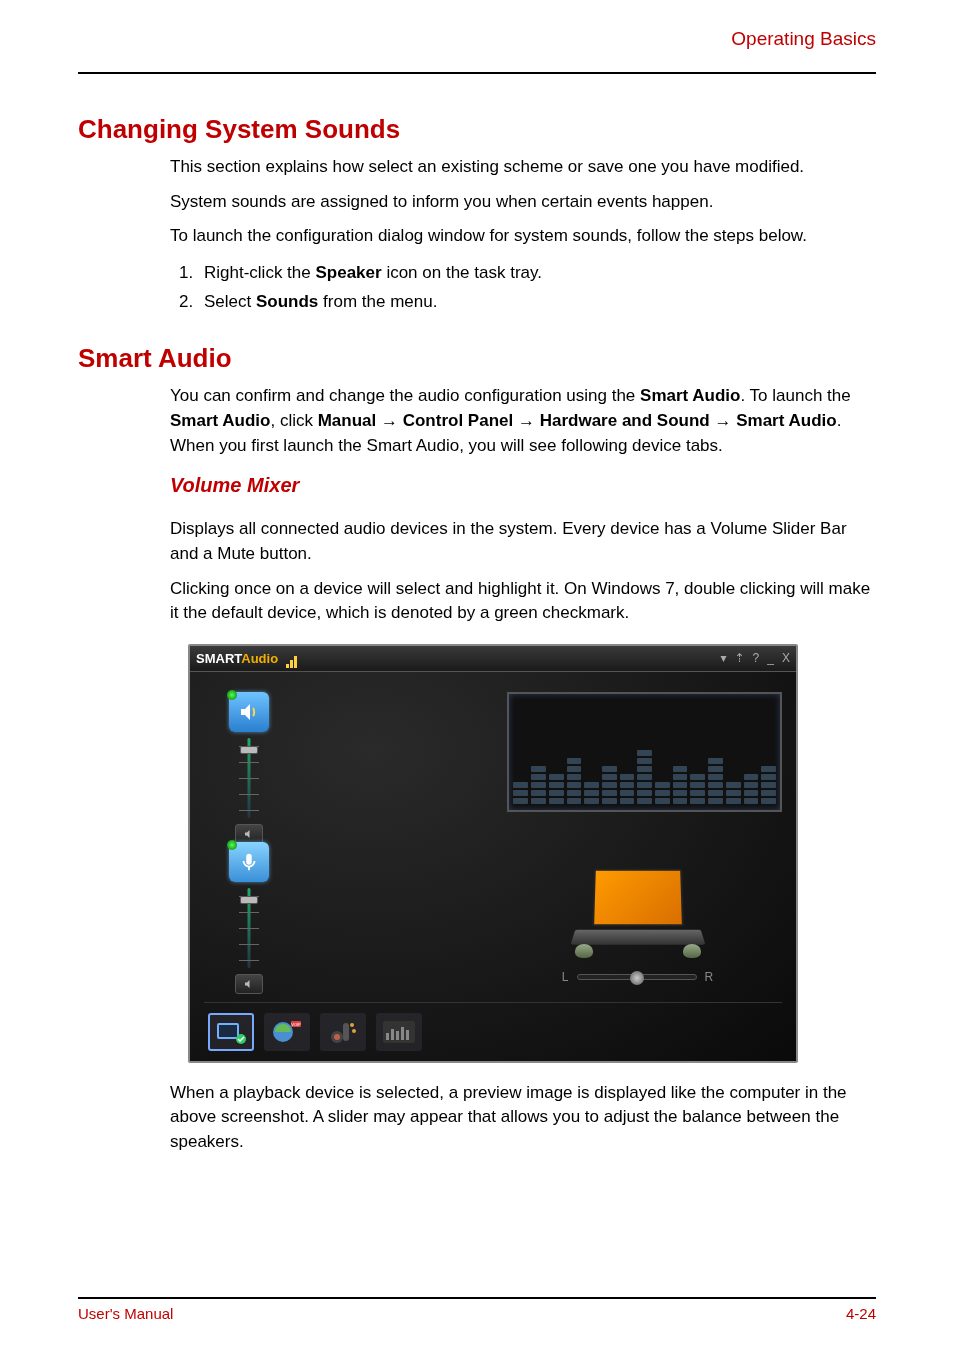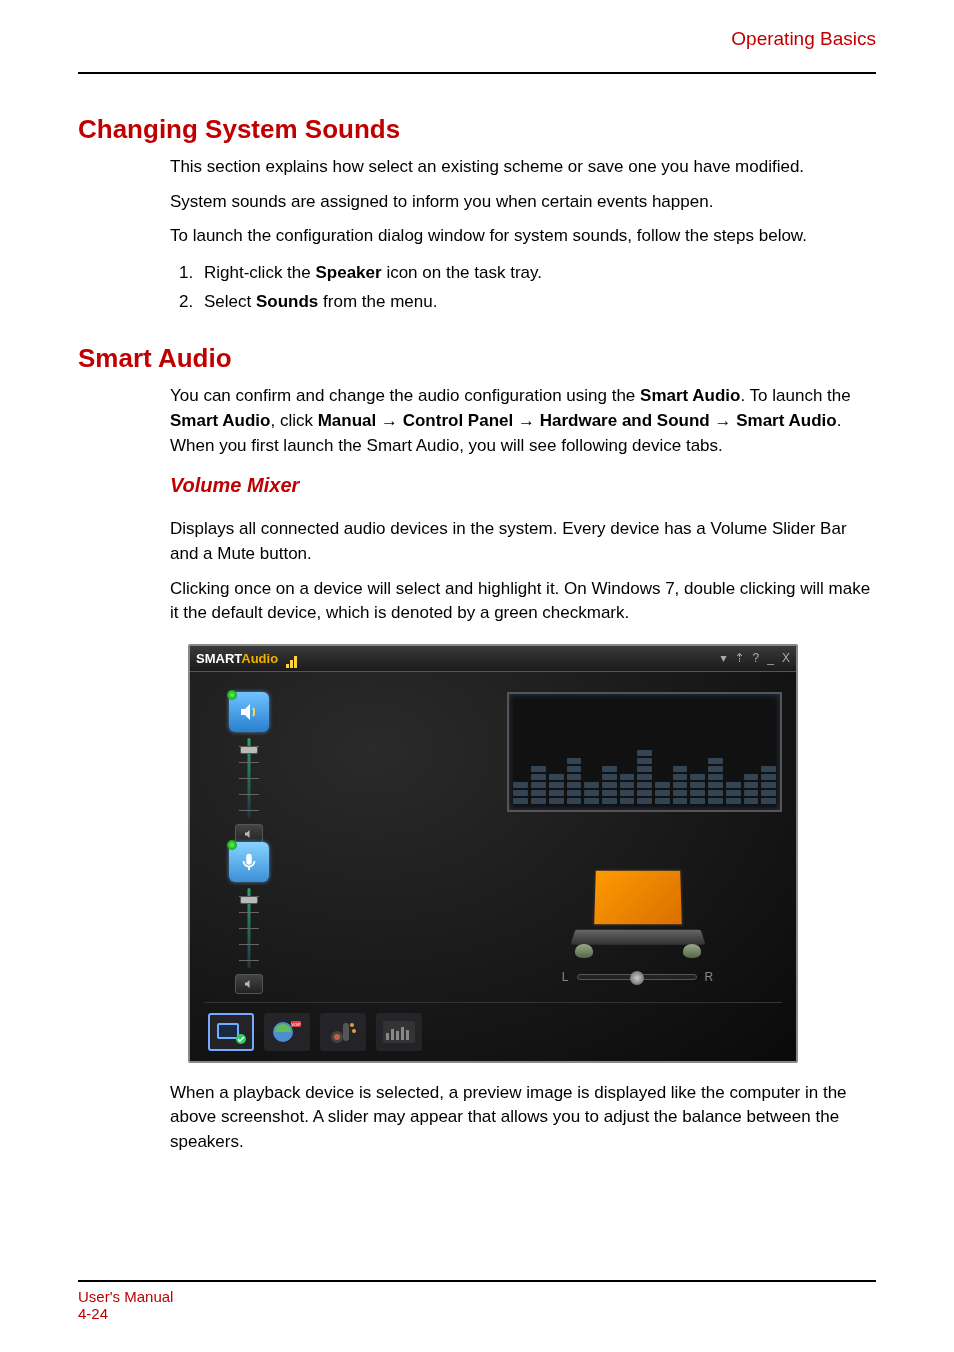--- a/index.html
+++ b/index.html
@@ -48,21 +48,21 @@
   .sa-lap-sp { position:absolute; bottom:0; width:18px; height:14px; background:linear-gradient(#9a8,#564); border-radius:50% 50% 40% 40%;}
   .sa-lap-sp.l{ left:2px;} .sa-lap-sp.r{ right:2px;}
   .sa-balance { display:flex; align-items:center; gap:8px; margin-top:12px; color:#888; font-size:12px;}
   .sa-bal-track{ width:120px; height:6px; background:#222; border:1px solid #555; border-radius:4px; position:relative;}
   .sa-bal-thumb{ position:absolute; top:-4px; left:50%; width:14px; height:14px; background:radial-gradient(#ccc,#555); border-radius:50%; transform:translateX(-50%);}
   .sa-bottom { width:100%; display:flex; gap:10px; padding:10px 4px 0 4px; border-top:1px solid #333; margin-top:10px;}
   .sa-tab { width:46px; height:38px; border:2px solid transparent; border-radius:3px; display:flex; align-items:center; justify-content:center; background:rgba(50,50,60,0.5); cursor:pointer;}
   .sa-tab.active { border-color:#7af;}
   .footer { position:absolute; bottom:30px; left:78px; right:78px; }
   .footer-line { border-top: 2px solid #000; margin-bottom: 6px; }
-  .footer-row { display:flex; justify-content:space-between; font-size:15px; color:#c00000;flex-direction:column;}
+  .footer-row { display:flex; justify-content:space-between; font-size:15px; color:#c00000;}
   b { font-weight:bold; }
 </style>
 </head>
 <body>
 
 <div class="page">
   <div>
     <div class="header-text">Operating Basics</div>
     <div class="header-line"></div>
   </div>

